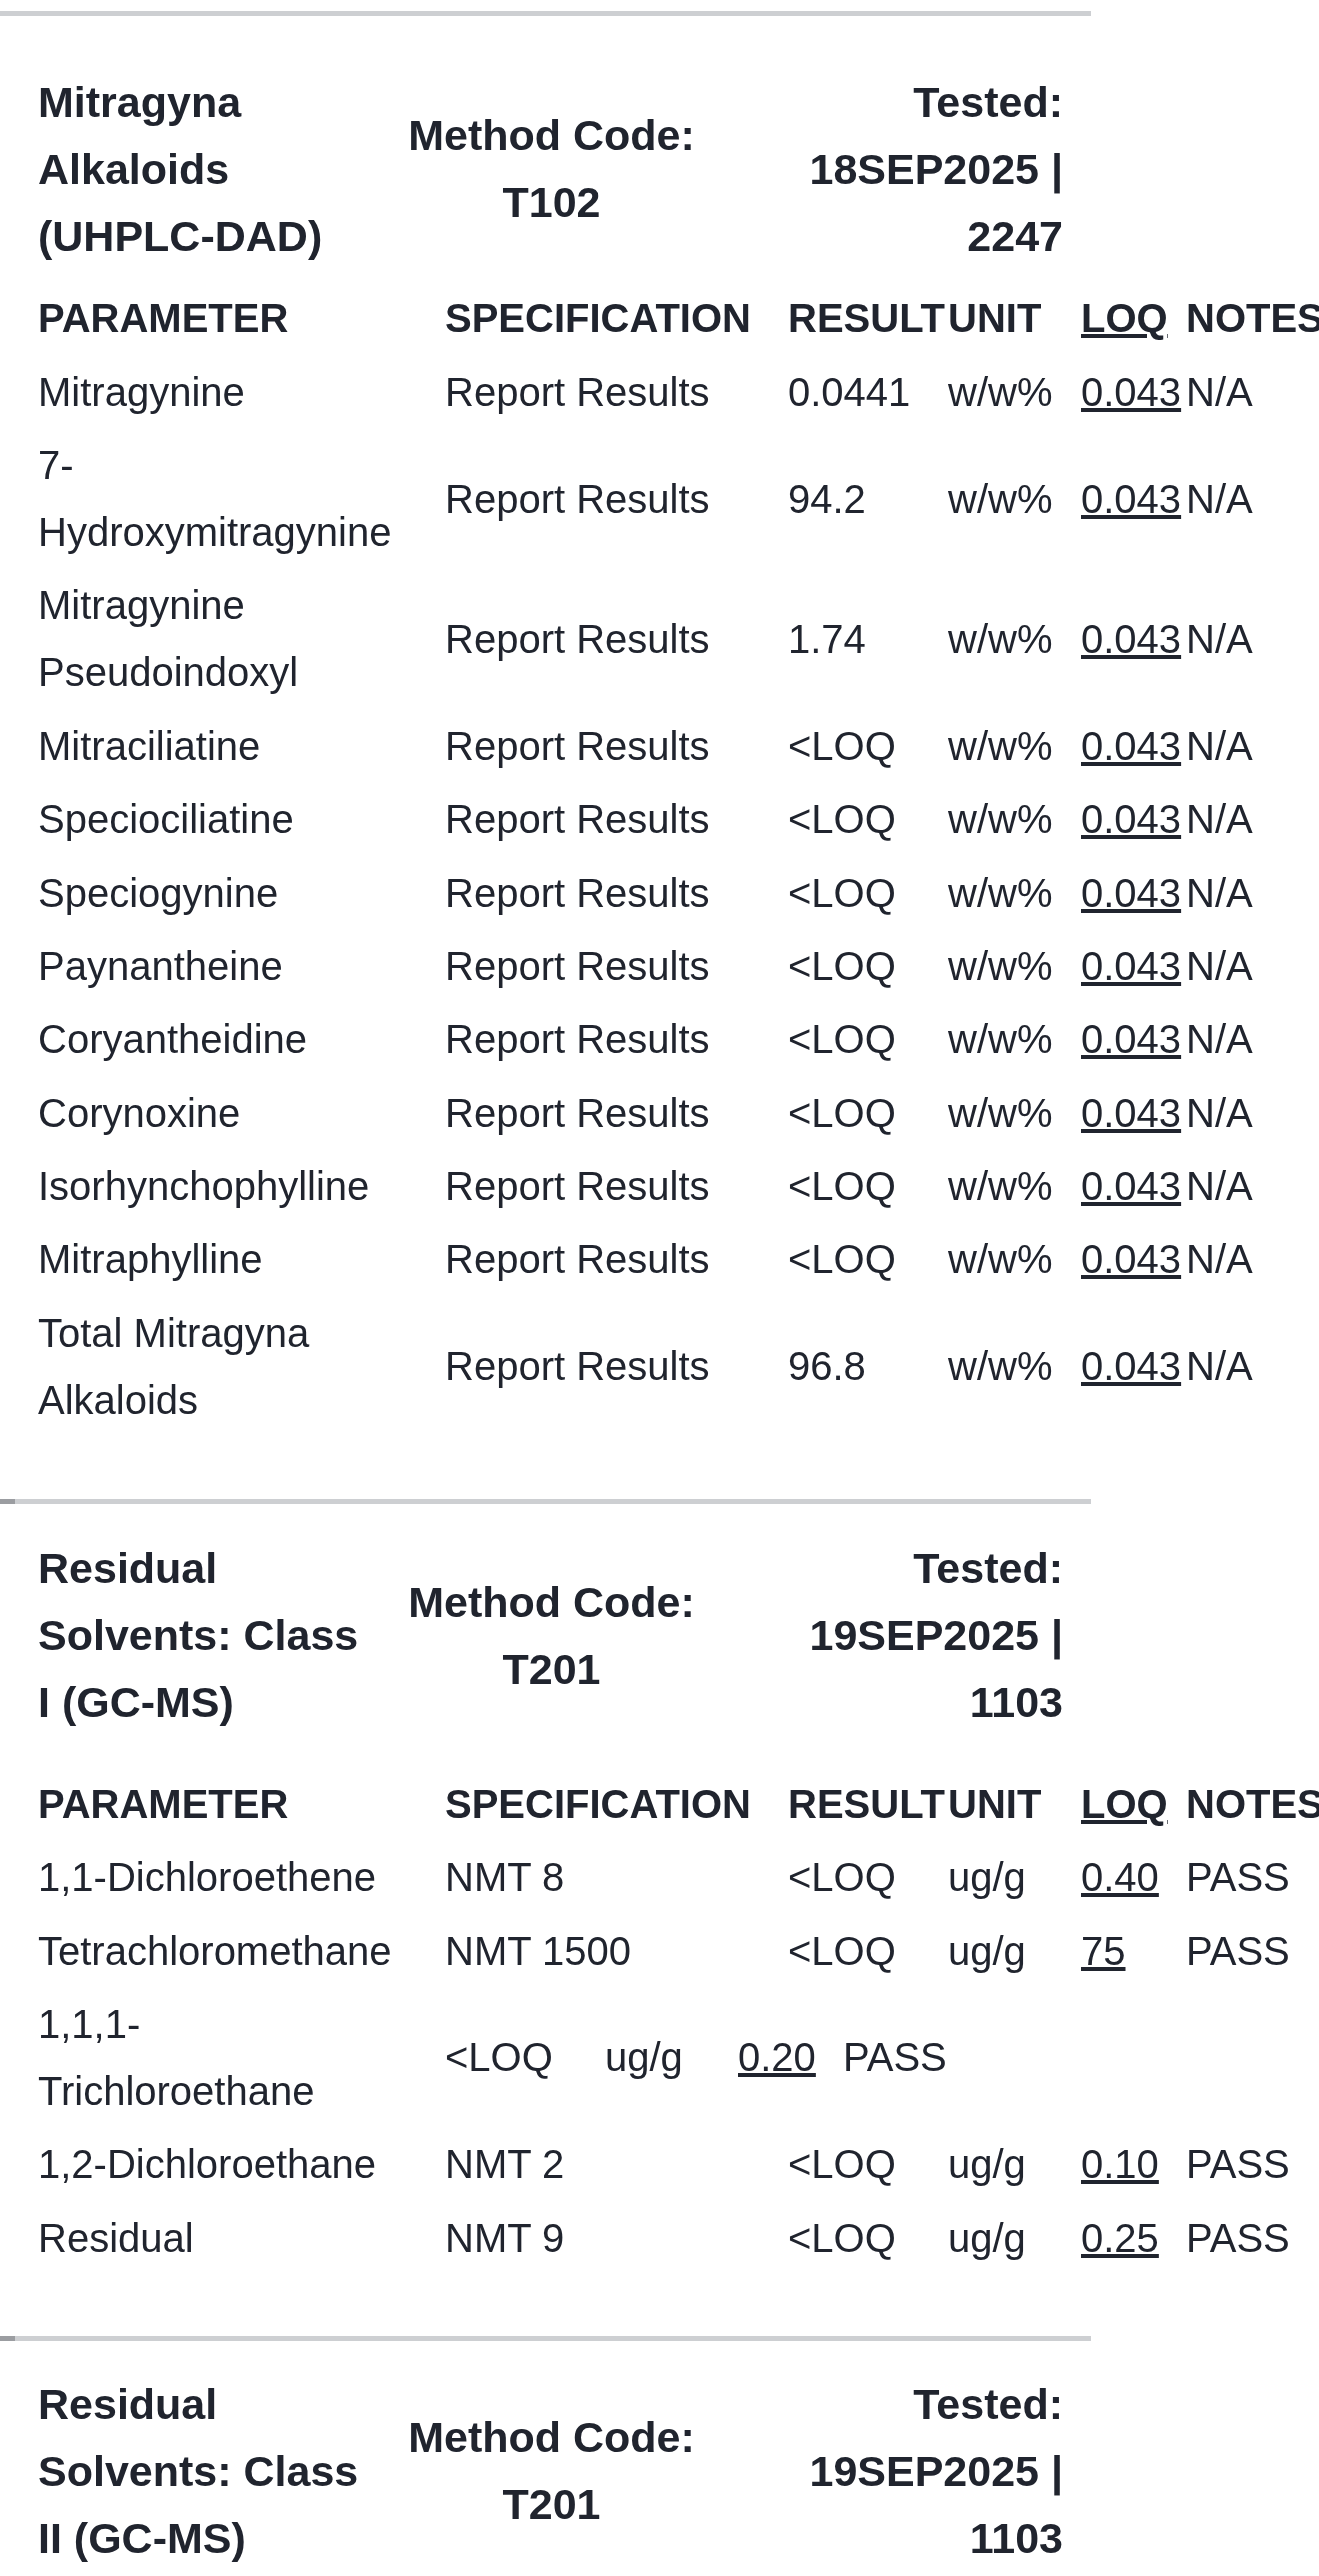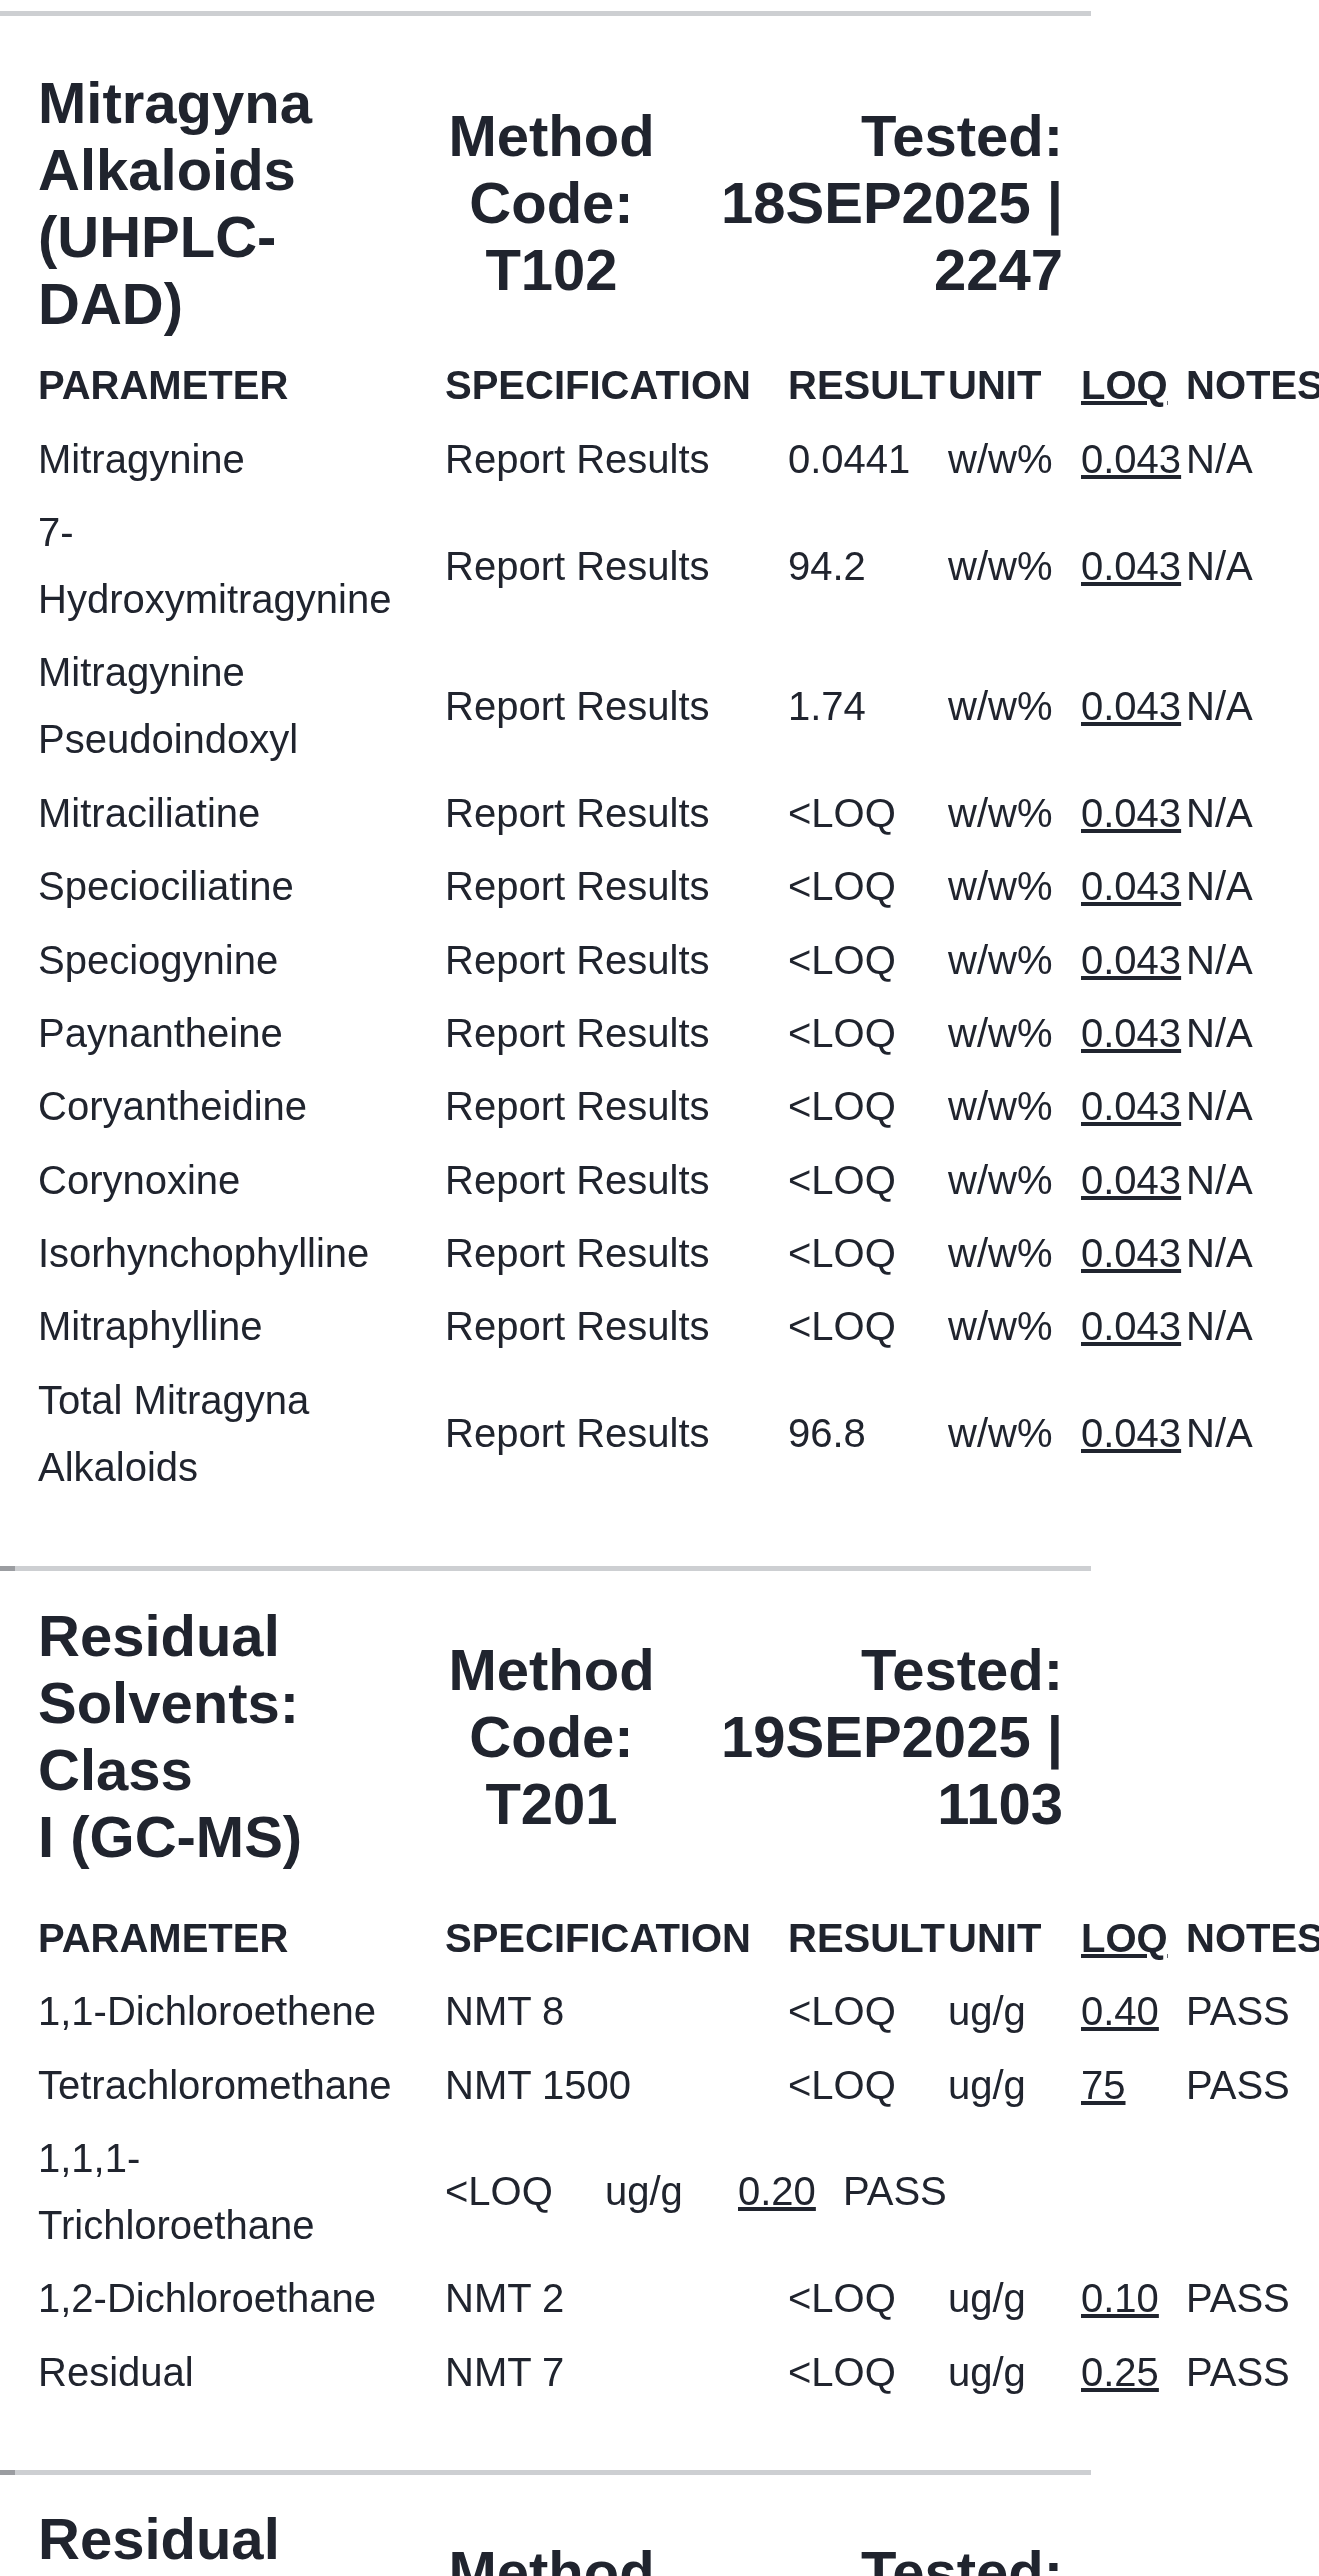--- a/index.html
+++ b/index.html
@@ -12,21 +12,21 @@
     background:#ffffff;
     color:#20242e;
     font-family:"Liberation Sans","DejaVu Sans",sans-serif;
   }
   .divider{height:4.6px;width:1091px;background:#cdcfd2;position:relative;}
   .divider.capped::before{content:"";position:absolute;left:0;top:0;width:14.7px;height:4.6px;background:#9b9da1;}
   
   .sec-head{
     display:flex;align-items:center;
     margin-left:38px;width:1025px;
-    font-weight:700;font-size:58px;line-height:67px;
+    font-weight:700;font-size:43px;line-height:67px;
   }
   .sec-title{width:367px;white-space:pre-line;}
   .sec-method{width:293px;text-align:center;}
   .sec-tested{flex:1 1 auto;text-align:right;}
   .line{display:block;}
   
   .tbl{margin-left:38px;width:1281px;font-size:40px;}
   .row{display:flex;align-items:center;min-height:73px;box-sizing:border-box;padding:2.7px 0 3.7px;}
   .thead .td{font-weight:700;}
   .td{line-height:67px;white-space:pre-line;box-sizing:border-box;}
@@ -231,21 +231,21 @@
     <div class="row">
       <div class="td c1">1,2-Dichloroethane</div>
       <div class="td c2">NMT 2</div>
       <div class="td c3">&lt;LOQ</div>
       <div class="td c4">ug/g</div>
       <div class="td c5">0.10</div>
       <div class="td c6">PASS</div>
     </div>
     <div class="row">
       <div class="td c1">Residual</div>
-      <div class="td c2">NMT 7</div>
+      <div class="td c2">NMT 9</div>
       <div class="td c3">&lt;LOQ</div>
       <div class="td c4">ug/g</div>
       <div class="td c5">0.25</div>
       <div class="td c6">PASS</div>
     </div>
   </div>
 
   <div class="divider capped" id="d3"></div>
 
   <header class="sec-head" id="h3">

